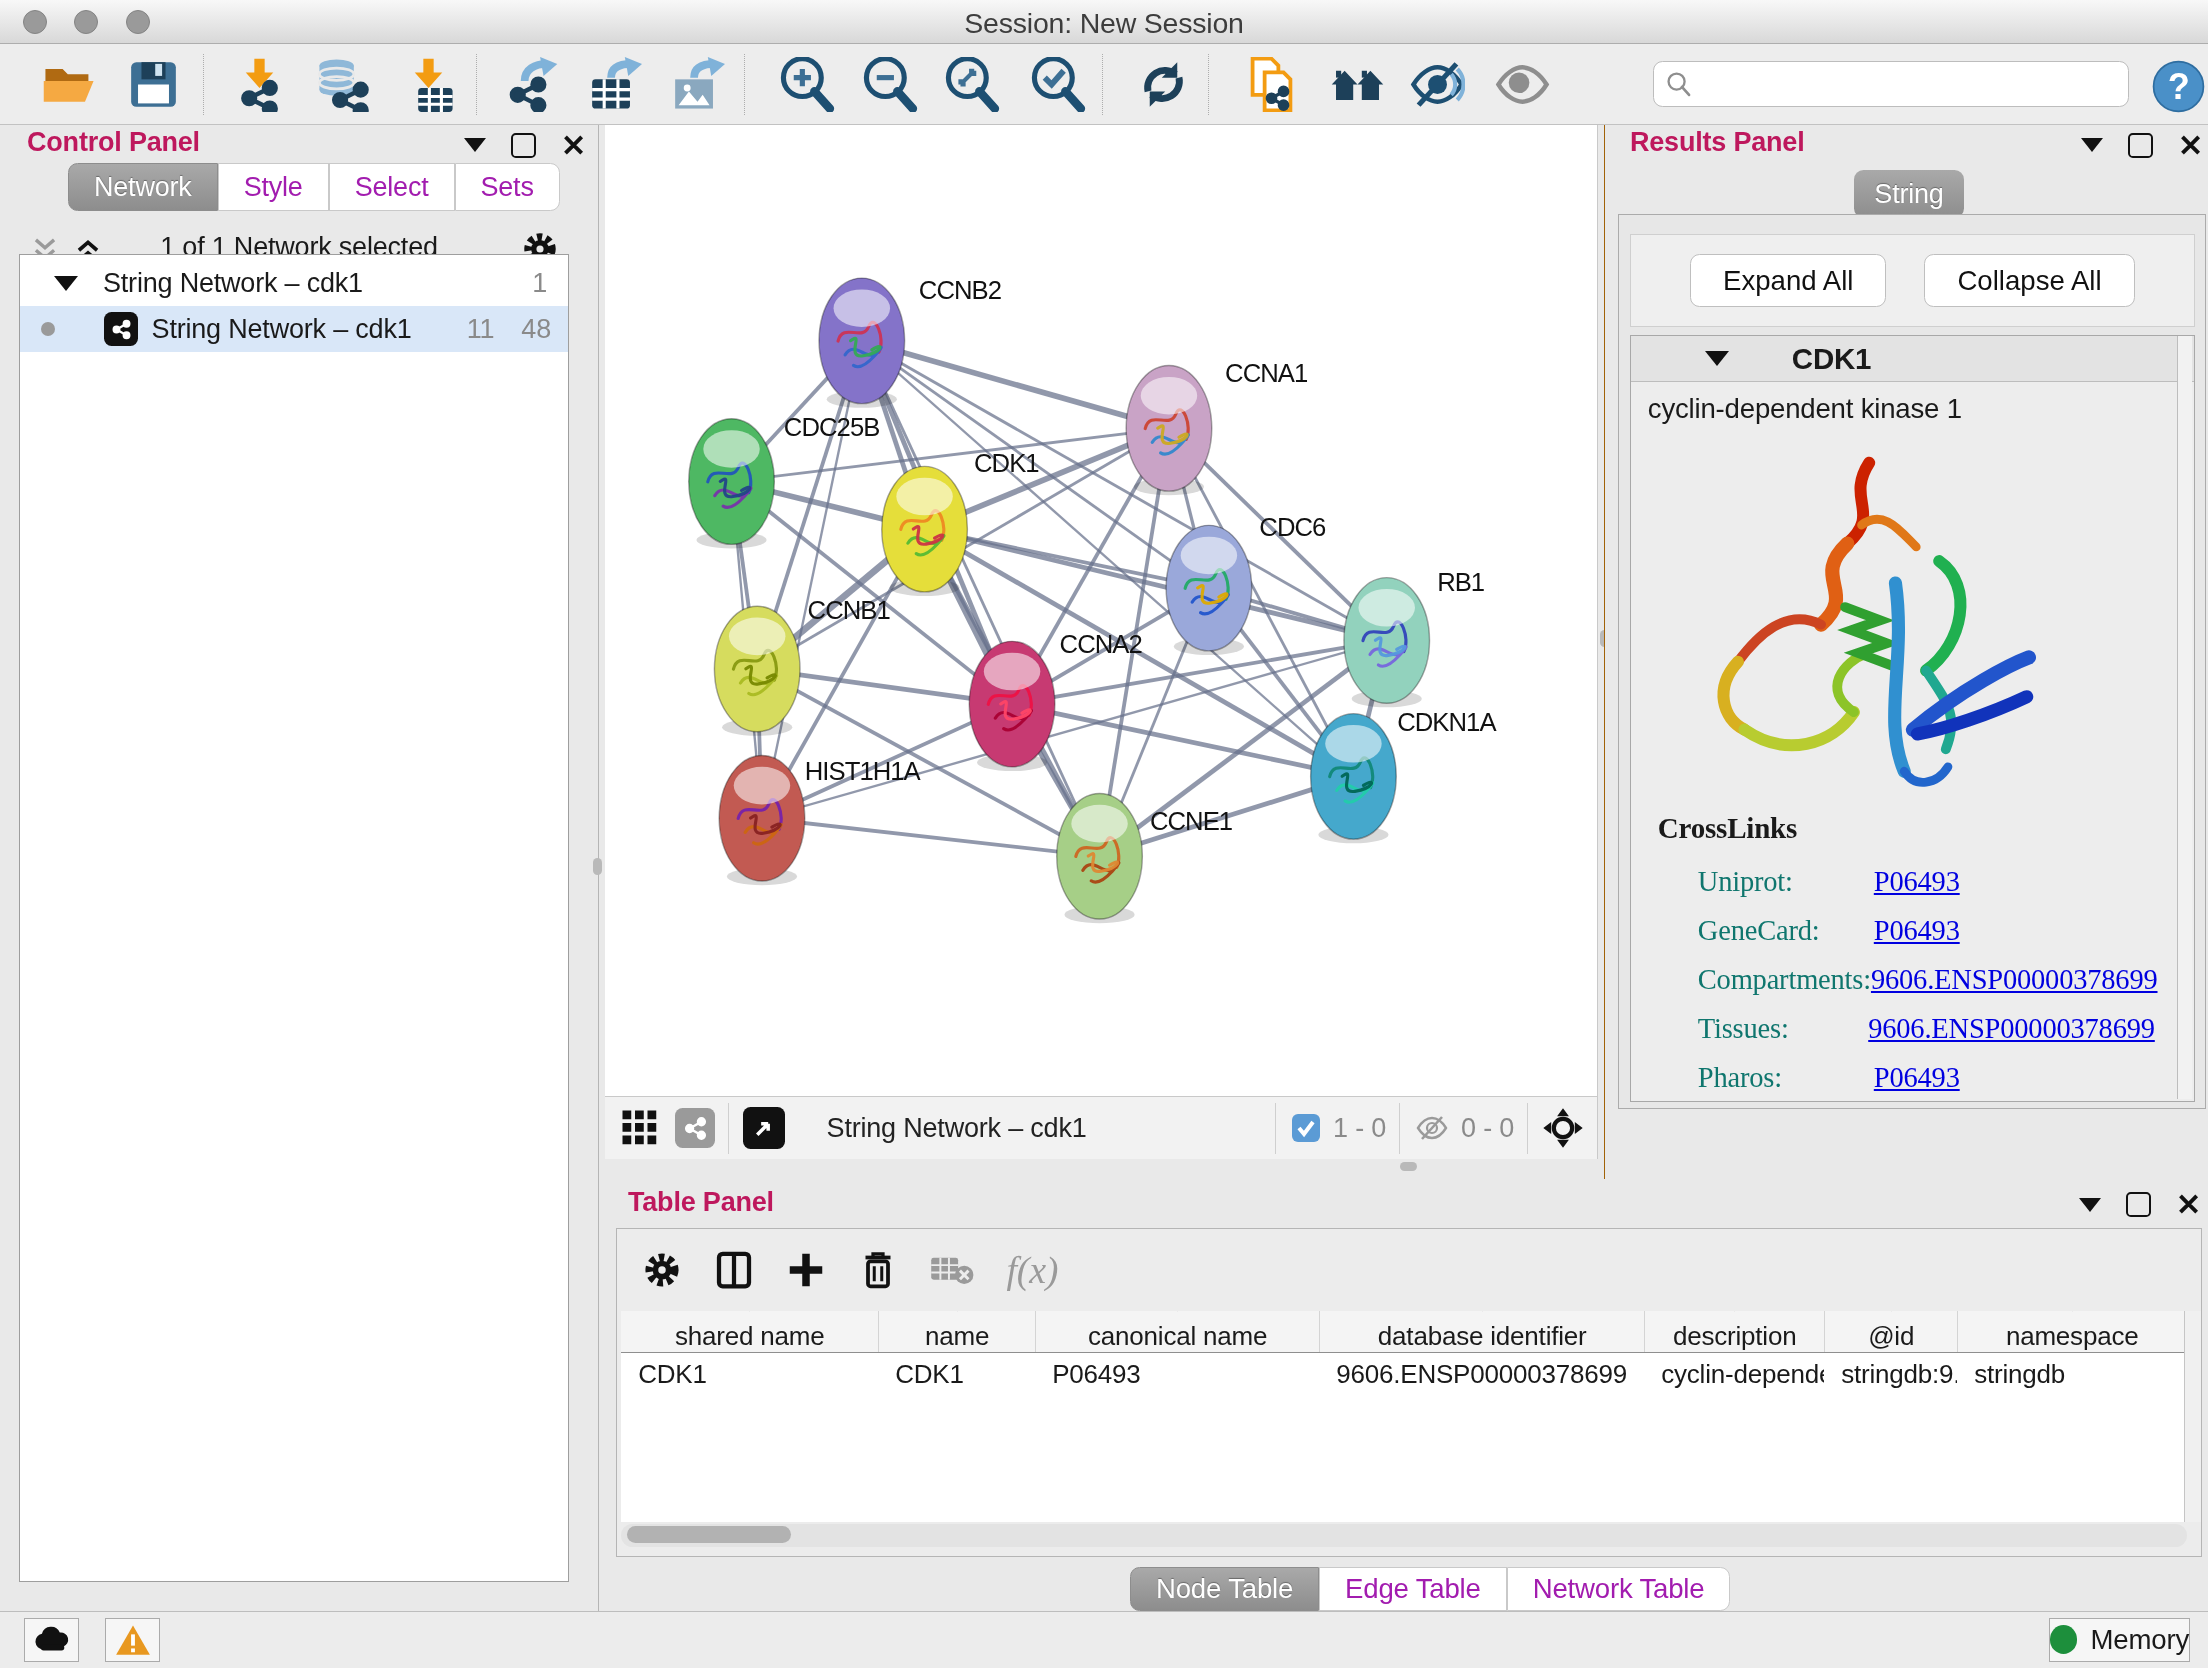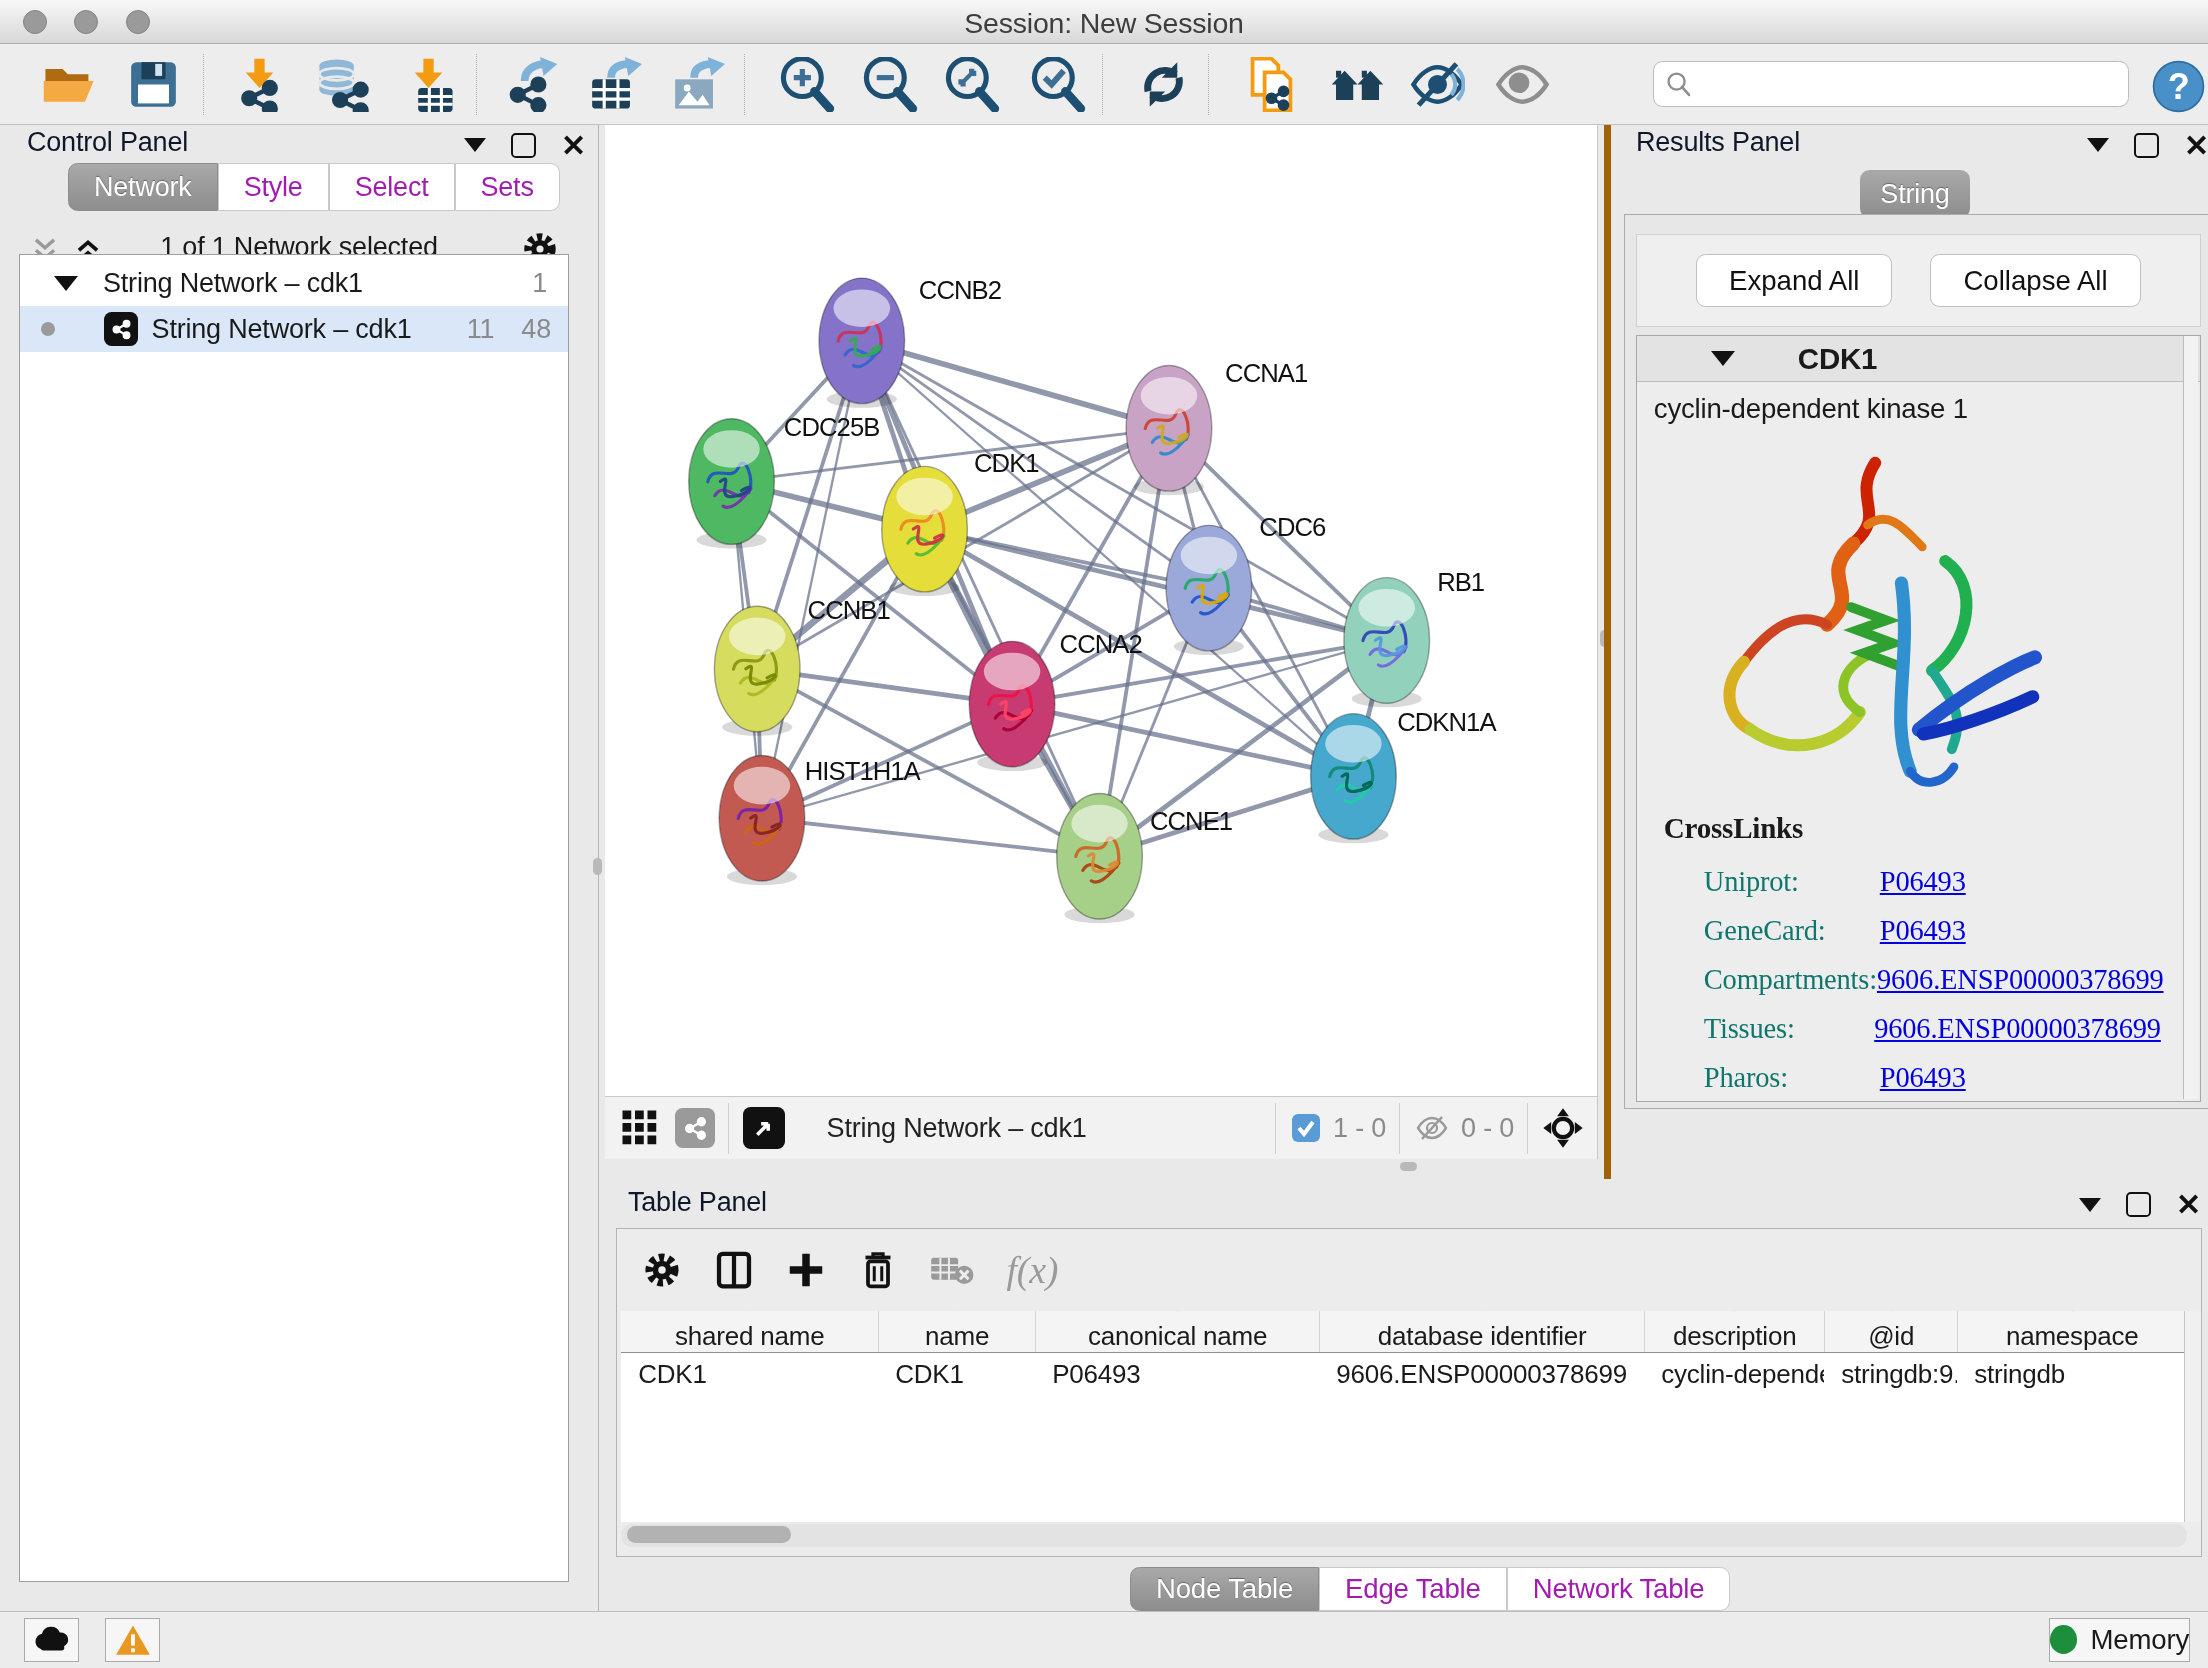--- a/index.html
+++ b/index.html
@@ -17,21 +17,21 @@
   
   .toolbar{position:absolute;left:0;top:44px;width:100%;height:81px;background:#ededed;
     border-bottom:1px solid #c2c2c2;}
   .ticon{position:absolute;top:13.3px;width:55px;height:55px;}
   .tsep{position:absolute;top:9.5px;height:61px;border-left:1.9px dotted #adadad;}
   .searchbox{position:absolute;left:1653px;top:17px;width:476px;height:46px;background:#fff;
     border:1.9px solid #bdbdbd;border-radius:9.5px;display:flex;align-items:center;padding-left:11.4px;}
   .searchbox input{border:none;outline:none;font-size:25px;width:399px;background:transparent;
     font-family:"Liberation Sans",sans-serif;}
   
-  .panel-head{position:absolute;font-size:27px;color:#0f172a;}
+  .panel-head{position:absolute;font-size:27px;color:#be185d;font-weight:bold;}
   .winctl{position:absolute;display:flex;gap:25px;align-items:center;font-size:25px;color:#111;}
   .wc-tri{width:0;height:0;border-left:11.4px solid transparent;border-right:11.4px solid transparent;
     border-top:14.3px solid #111;}
   .wc-box{width:25px;height:25px;border:2.9px solid #111;border-radius:4.8px;}
   .wc-x{font-size:30px;font-weight:bold;line-height:25px;}
   .tabbtn{height:48px;display:flex;align-items:center;justify-content:center;font-size:27px;
     background:#fff;color:#a21caf;border:1px solid #c9c9c9;padding:0 25px;}
   .tabbtn.active{background:linear-gradient(#a9a9a9,#8d8d8d);color:#fff;
     text-shadow:0 -1px 1px rgba(0,0,0,.35);border-color:#8d8d8d;}
   
@@ -58,21 +58,21 @@
     border-right:1px solid #c9c9c9;}
   .netlabel{font-size:27px;fill:#111;font-family:"Liberation Sans",sans-serif;letter-spacing:-1px;}
   .netbar{position:absolute;left:605px;top:1096px;width:993px;height:63px;background:#f2f2f2;
     border-top:1px solid #c9c9c9;border-right:1px solid #c9c9c9;display:flex;align-items:center;}
   .nb-sep{height:51px;border-left:1px solid #cfcfcf;margin:0 13.3px;}
   .netname{font-size:27px;color:#222;}
   .cnt{font-size:27px;color:#8a8a8a;}
   .handle{position:absolute;background:#b9b9b9;border-radius:7.6px;}
   
   .results-panel{position:absolute;left:1604px;top:125px;width:605px;height:1055px;
-    background:#e9e9e9;border-left:7px solid #a16207;}
+    background:#e9e9e9;border-left:1px solid #a16207;}
   .rp-tab{position:absolute;left:249px;top:45px;width:110px;height:48px;border-radius:9.5px;
     background:linear-gradient(#a9a9a9,#8d8d8d);color:#fff;font-size:27px;display:flex;
     align-items:center;justify-content:center;text-shadow:0 -1px 1px rgba(0,0,0,.35);}
   .rp-outer{position:absolute;left:13.3px;top:89px;width:588px;height:895px;border:1px solid #ababab;
     background:#e7e7e7;}
   .rp-btnrow{position:absolute;left:10.5px;top:19px;width:565px;height:93px;border:1.9px solid #cfcfcf;
     background:#efefef;display:flex;align-items:center;justify-content:center;gap:38px;}
   .rp-btn{background:#fff;border:1.9px solid #bfbfbf;border-radius:9.5px;font-size:27.6px;
     padding:9.5px 32px;color:#111;}
   .rp-section{position:absolute;left:10.5px;top:120px;width:565px;height:767px;border:1.9px solid #a8a8a8;

